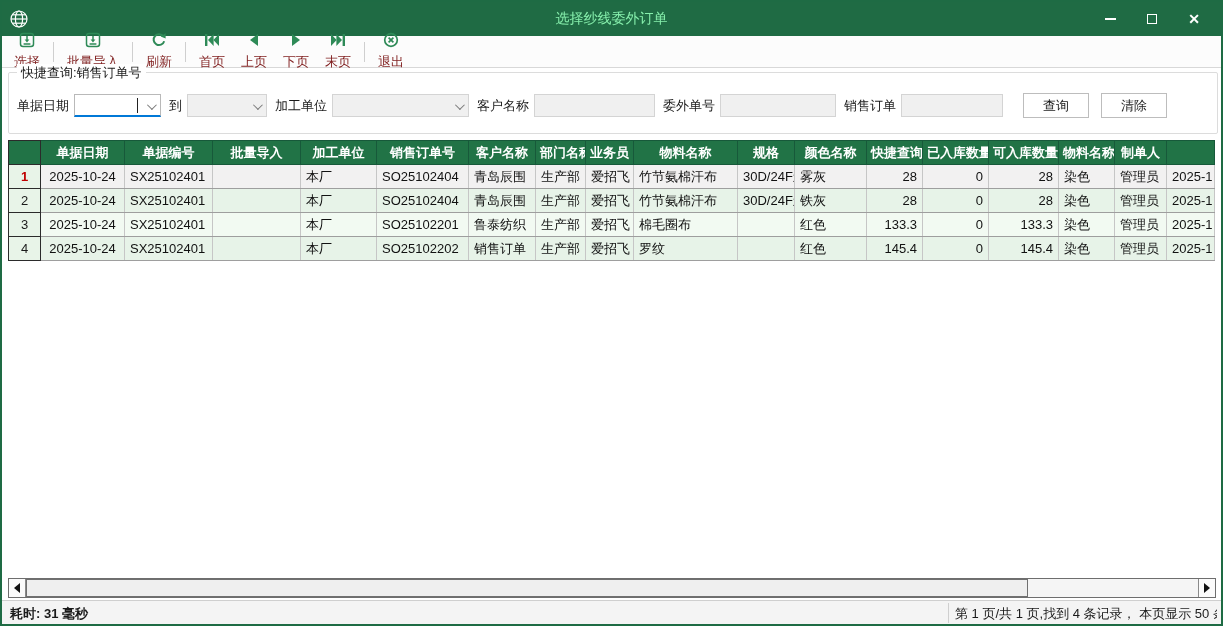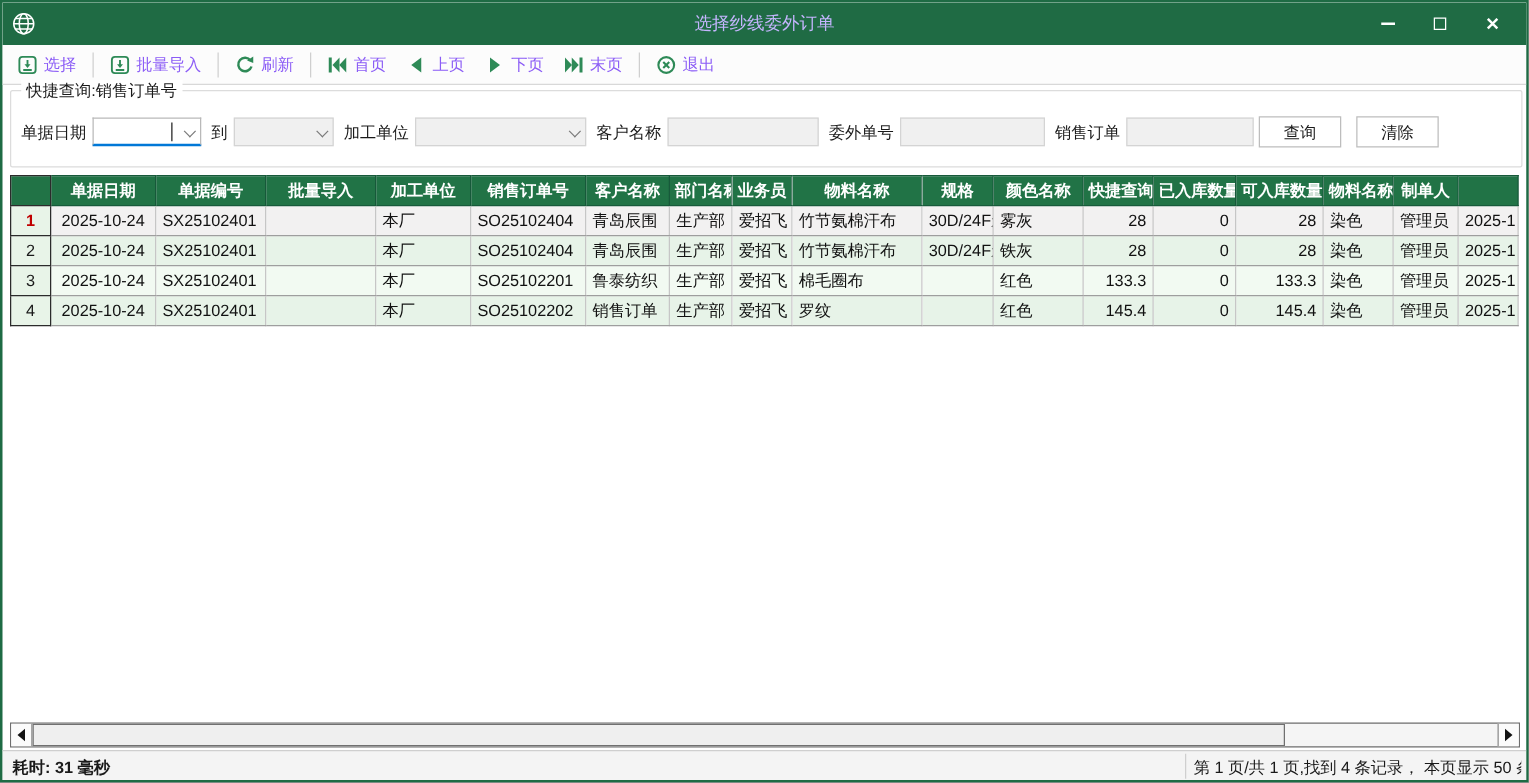--- a/index.html
+++ b/index.html
@@ -12,35 +12,35 @@
   }
 
   
   .titlebar {
     position:absolute; left:0; top:0; right:0; height:34px;
     background:#1f6b44; display:flex; align-items:center;
   }
   .titlebar .app-icon { margin-left:6px; width:22px; height:22px; display:flex; align-items:center; justify-content:center; }
   .titlebar .title {
     position:absolute; left:0; right:0; text-align:center;
-    color:#c4b5fd; font-size:14px; pointer-events:none;
+    color:#86efac; font-size:14px; pointer-events:none;
   }
   .win-controls { position:absolute; right:14px; top:0; height:34px; display:flex; align-items:center; gap:16px; }
   .win-btn { width:26px; height:26px; display:flex; align-items:center; justify-content:center; cursor:default; }
   .min-glyph { width:11px; height:2px; background:#fff; }
   .max-glyph { width:10px; height:10px; border:1.6px solid #fff; }
   .close-glyph { color:#fff; font-size:14px; line-height:1; font-weight:bold; }
 
   
   .toolbar {
     position:absolute; left:0; top:34px; right:0; height:32px;
     background:#fcfcfc; border-bottom:1px solid #d8d8d8;
     display:flex; align-items:center; padding-left:6px; gap:4px;
   }
-  .tb-btn { display:flex; align-items:center; gap:5px; padding:3px 6px; font-size:13px; color:#8b5cf6; cursor:default; }
+  .tb-btn { display:flex; align-items:center; gap:5px; padding:3px 6px; font-size:13px; color:#7f1d1d; cursor:default;flex-direction:column; }
   .tb-sep { width:1px; height:20px; background:#cfcfcf; margin:0 3px; }
   .tb-ico { width:16px; height:16px; display:block; }
 
   
   .querybox {
     position:absolute; left:6px; top:70px; width:1210px; height:62px;
     border:1px solid #dcdcdc; border-radius:2px;
   }
   .querybox .legend {
     position:absolute; top:-9px; left:8px; background:#fff; padding:0 4px;
@@ -226,21 +226,21 @@
       <span class="combo" style="width:137px;">
         <span></span>
         <span class="chevron"></span>
       </span>
       <span class="f-label" style="margin-left:8px;">客户名称</span>
       <input class="f-input" style="width: 121px;" value="">
       <span class="f-label" style="margin-left:8px;">委外单号</span>
       <input class="f-input" style="width: 116px;" value="">
       <span class="f-label" style="margin-left:8px;">销售订单</span>
       <input class="f-input" style="width: 102px;" value="">
-      <button class="f-btn" style="margin-left:4px;">查询</button>
+      <button class="f-btn" style="margin-left:20px;">查询</button>
       <button class="f-btn" style="margin-left:12px;">清除</button>
     </div>
   </div>
 
   <div class="grid-wrap">
     <table class="grid">
       <colgroup>
         <col style="width:32px">
           <col style="width:84px">
           <col style="width:88px">

